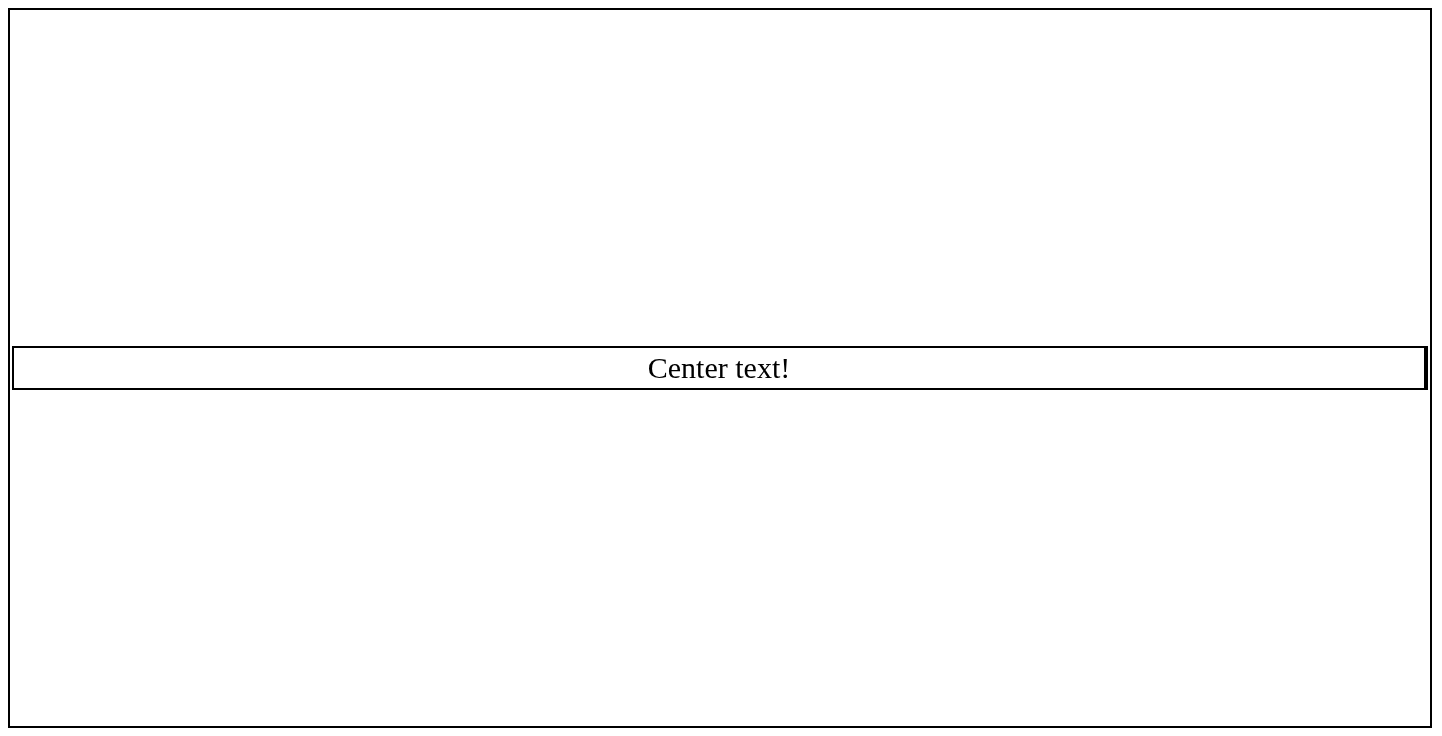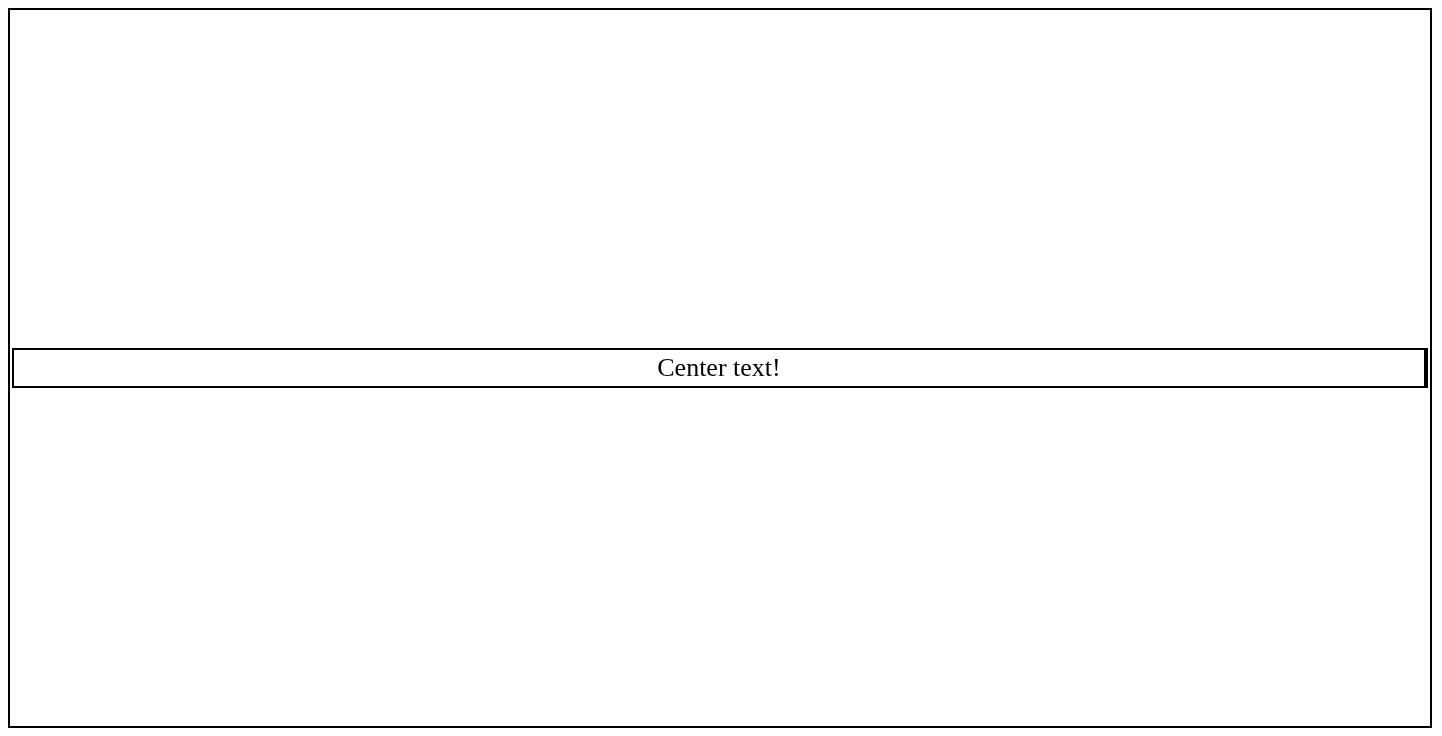--- a/index.html
+++ b/index.html
@@ -19,21 +19,21 @@
       display: flex;
       flex-direction: column;
       justify-content: center;
       align-items: stretch;
       background: #fff;
     }
     .inner-box {
       border: 2px solid #000;
       border-right-width: 4px;
       text-align: center;
-      font-size: 26px;
+      font-size: 30px;
       line-height: 1.2;
       padding: 2px 0;
       margin: 0 2px;
       color: #000;
       background: #fff;
     }
   </style>
 </head>
 <body>
 

